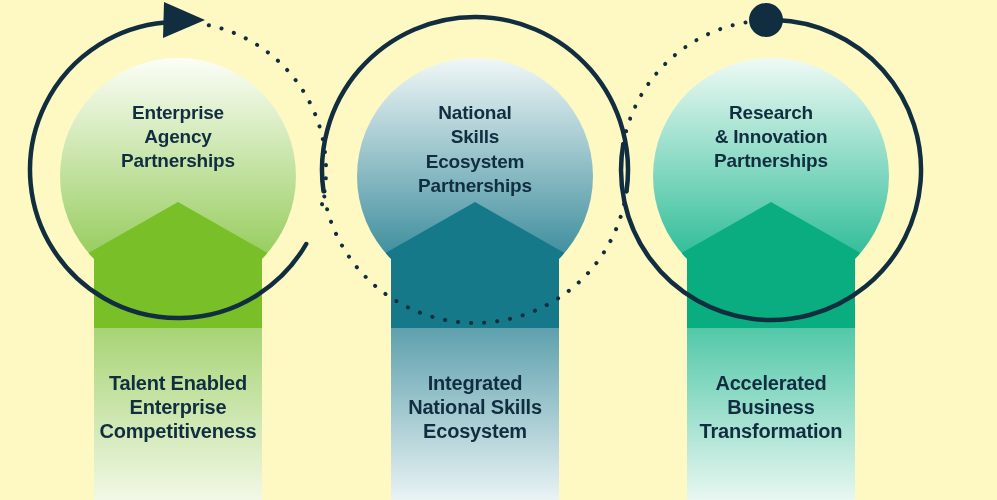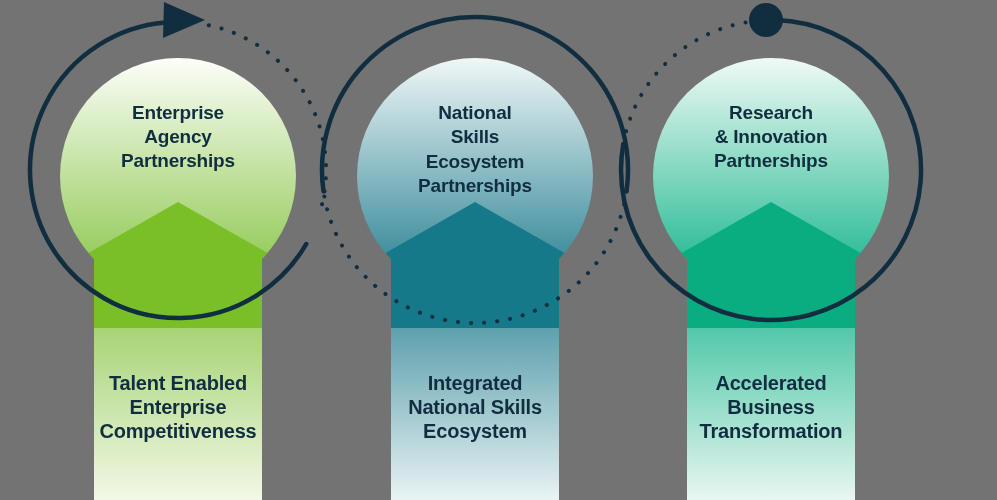--- a/index.html
+++ b/index.html
@@ -1,20 +1,20 @@
 <!DOCTYPE html>
 <html><head>
 <meta charset="utf-8">
 <style>
   html, body { margin: 0; padding: 0; background: #ffffff; }
   .stage {
     position: relative;
     width: 997px;
     height: 500px;
-    background: #737373;
+    background: #fef9c3;
     overflow: hidden;
     font-family: "Liberation Sans", sans-serif;
   }
   svg { display: block; }
   .ring-solid {
     fill: none;
     stroke-width: 4.5;
     stroke-linecap: round;
   }
   .ring-dotted {

